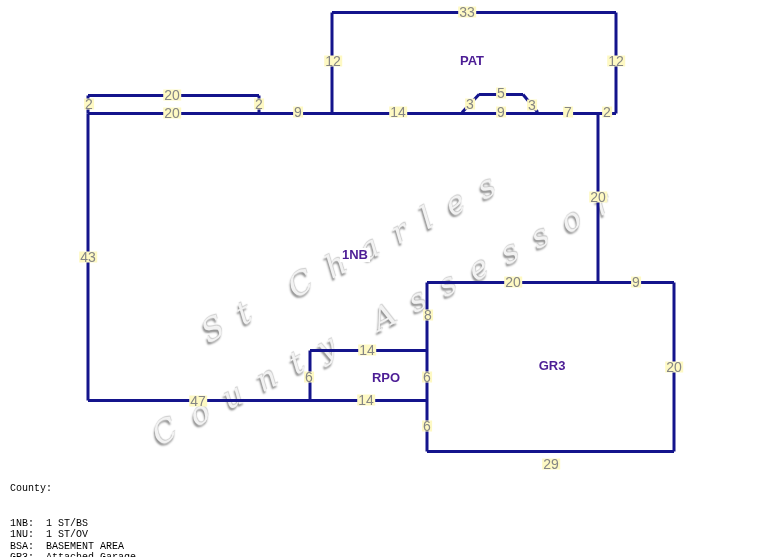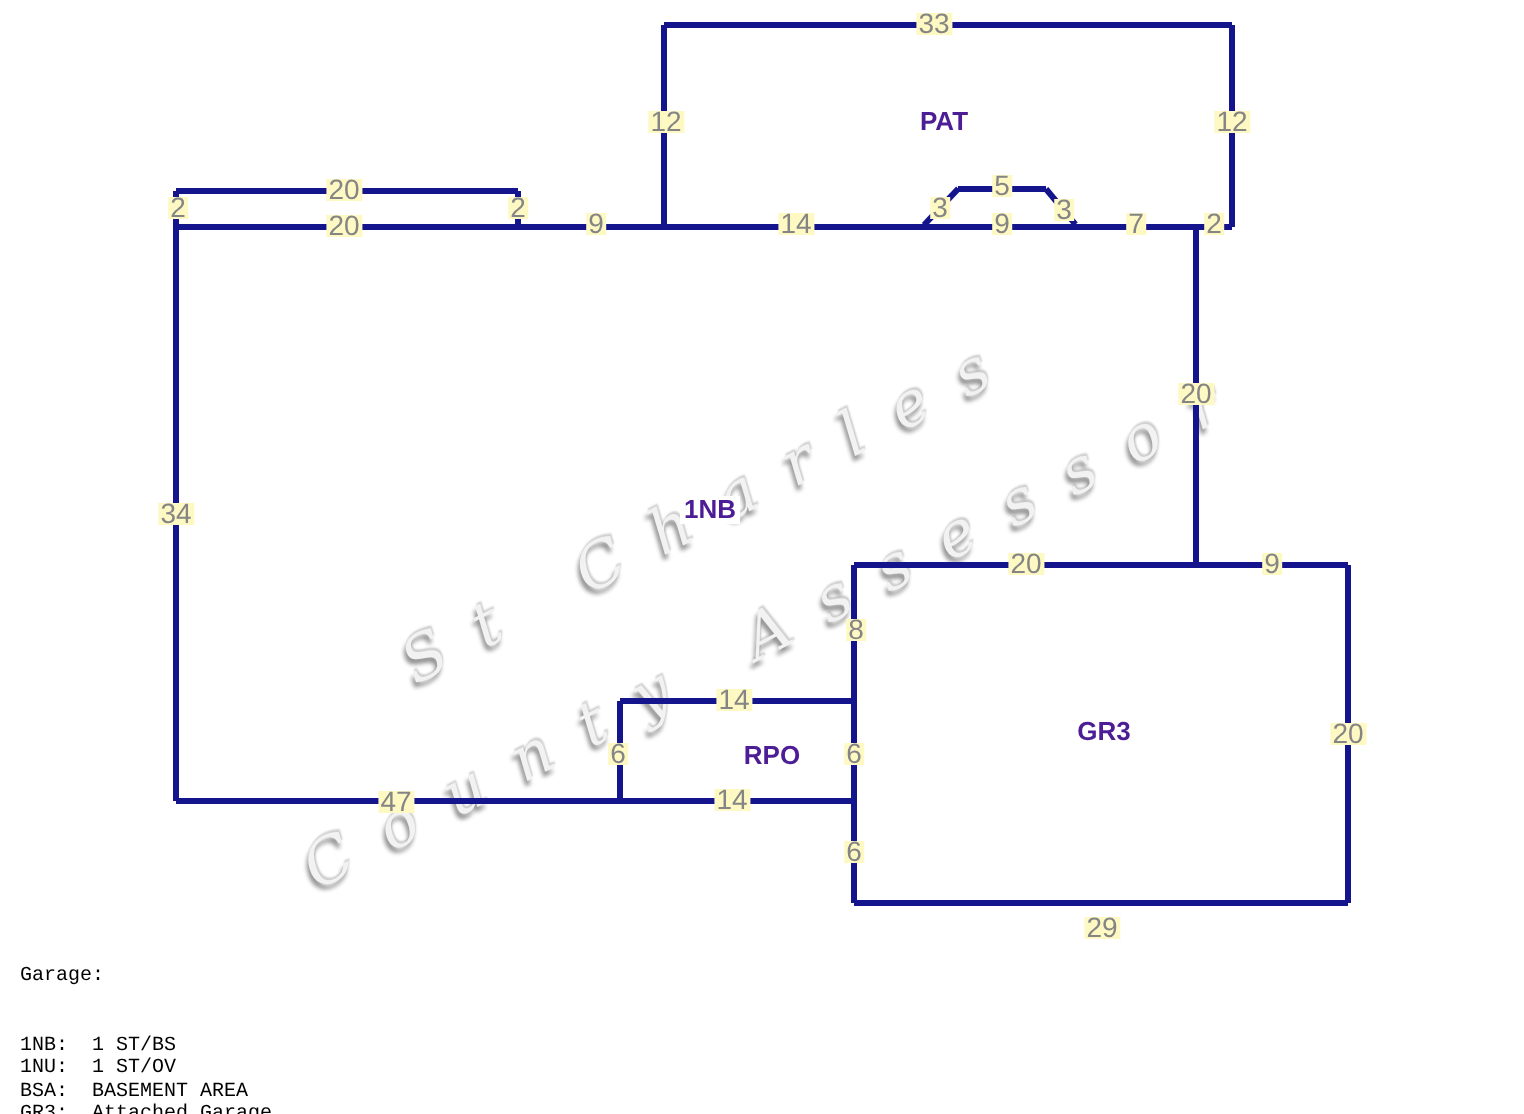--- a/index.html
+++ b/index.html
@@ -86,21 +86,21 @@
       <div class="dim" style="left: 259px; top: 104px;">2</div>
       <div class="dim" style="left: 172px; top: 113px;">20</div>
       <div class="dim" style="left: 298px; top: 112px;">9</div>
       <div class="dim" style="left: 398px; top: 112px;">14</div>
       <div class="dim" style="left: 470px; top: 104px;">3</div>
       <div class="dim" style="left: 501px; top: 93px;">5</div>
       <div class="dim" style="left: 532px; top: 105px;">3</div>
       <div class="dim" style="left: 501px; top: 112px;">9</div>
       <div class="dim" style="left: 568px; top: 112px;">7</div>
       <div class="dim" style="left: 607px; top: 112px;">2</div>
-      <div class="dim" style="left: 88px; top: 257px;">34</div>
+      <div class="dim" style="left: 88px; top: 257px;">43</div>
       <div class="dim" style="left: 598px; top: 197px;">20</div>
       <div class="dim" style="left: 513px; top: 282px;">20</div>
       <div class="dim" style="left: 636px; top: 282px;">9</div>
       <div class="dim" style="left: 428px; top: 315px;">8</div>
       <div class="dim" style="left: 367px; top: 350px;">14</div>
       <div class="dim" style="left: 309px; top: 377px;">6</div>
       <div class="dim" style="left: 427px; top: 377px;">6</div>
       <div class="dim" style="left: 674px; top: 367px;">20</div>
       <div class="dim" style="left: 198px; top: 401px;">47</div>
       <div class="dim" style="left: 366px; top: 400px;">14</div>
@@ -108,17 +108,17 @@
       <div class="dim" style="left: 551px; top: 464px;">29</div>
     </div>
   <div id="areas-layer">
       <div class="area" style="left: 472px; top: 61px;">PAT</div>
       <div class="area" style="left: 343px; top: 255px; margin-left: 12px;">1NB</div>
       <div class="area" style="left: 386px; top: 378px;">RPO</div>
       <div class="area" style="left: 552px; top: 366px;">GR3</div>
     </div>
 
   <div id="legend">
-    <div class="legend-title">Garage:</div>
+    <div class="legend-title">County:</div>
     <div id="legend-entries"><div class="legend-row"><span class="code">1NB:</span><span class="desc">1 ST/BS</span></div><div class="legend-row"><span class="code">1NU:</span><span class="desc">1 ST/OV</span></div><div class="legend-row"><span class="code">BSA:</span><span class="desc">BASEMENT AREA</span></div><div class="legend-row"><span class="code">GR3:</span><span class="desc">Attached Garage</span></div></div>
   </div>
 
 </div>
 
 </body></html>

